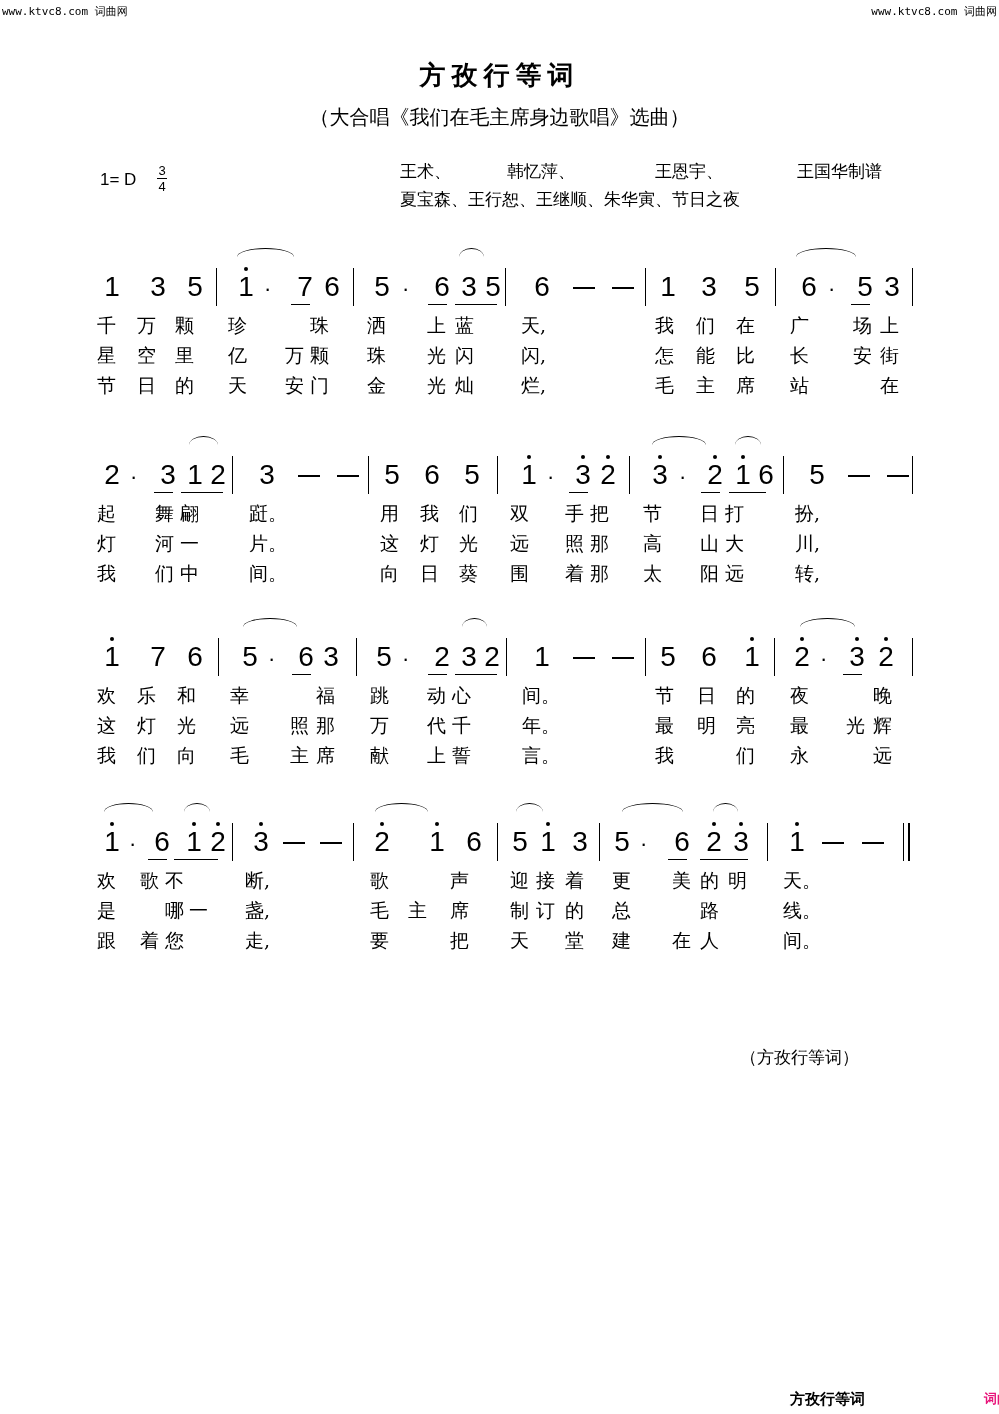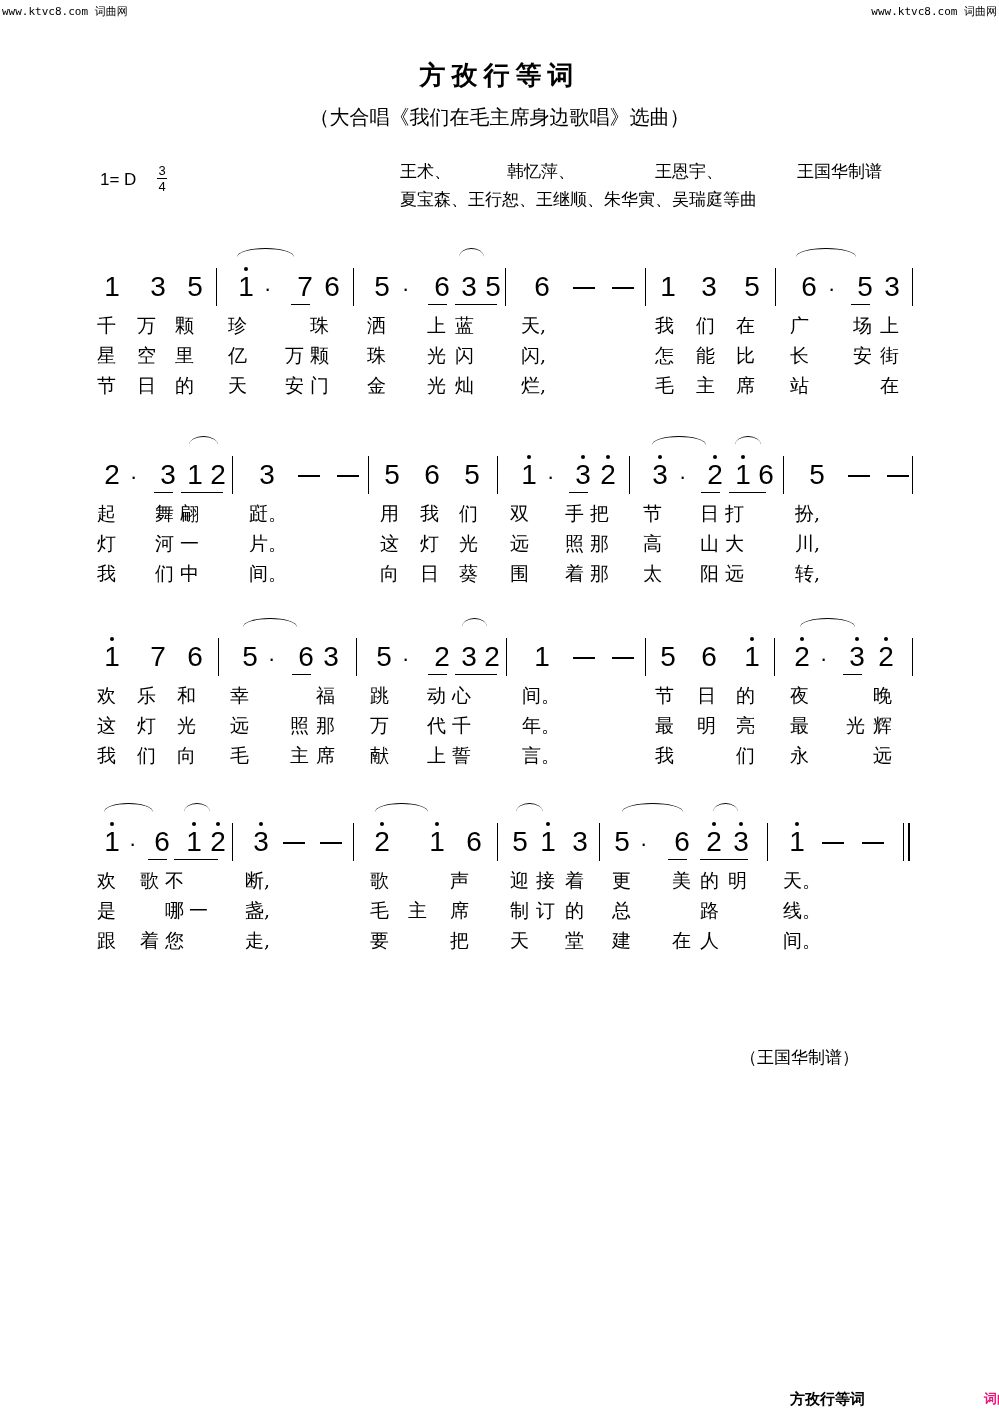--- a/index.html
+++ b/index.html
@@ -39,21 +39,21 @@
 <div class="frac">
   <div>3</div>
   <div class="bar"></div>
   <div>4</div>
 </div>
 
 <div class="abs credit" style="left:400px; top:160px;">王术、</div>
 <div class="abs credit" style="left:507px; top:160px;">韩忆萍、</div>
 <div class="abs credit" style="left:655px; top:160px;">王恩宇、</div>
 <div class="abs credit" style="left:797px; top:160px;">王国华制谱</div>
-<div class="abs credit" style="left:400px; top:188px;">夏宝森、王行恕、王继顺、朱华寅、吴瑞庭等曲</div>
+<div class="abs credit" style="left:400px; top:188px;">夏宝森、王行恕、王继顺、朱华寅、节日之夜</div>
 
 <div id="score">
     <div class="note" style="left: 100px; top: 272px;">1</div>
     <div class="note" style="left: 146px; top: 272px;">3</div>
     <div class="note" style="left: 183px; top: 272px;">5</div>
     <div class="note dot-hi" style="left: 234px; top: 272px;">1</div>
     <div class="aug" style="left: 264px; top: 274px;">·</div>
     <div class="note" style="left: 293px; top: 272px;">7</div>
     <div class="note" style="left: 320px; top: 272px;">6</div>
     <div class="note" style="left: 370px; top: 272px;">5</div>
@@ -361,15 +361,15 @@
     <div class="lyr" style="left: 370px; top: 929px;">要</div>
     <div class="lyr" style="left: 450px; top: 929px;">把</div>
     <div class="lyr" style="left: 510px; top: 929px;">天</div>
     <div class="lyr" style="left: 565px; top: 929px;">堂</div>
     <div class="lyr" style="left: 612px; top: 929px;">建</div>
     <div class="lyr" style="left: 672px; top: 929px;">在</div>
     <div class="lyr" style="left: 700px; top: 929px;">人</div>
     <div class="lyr" style="left: 783px; top: 929px;">间。</div>
   </div>
 
-<div class="abs footer-credit">（王国华制谱）</div>
+<div class="abs footer-credit">（方孜行等词）</div>
 <div class="abs src">方孜行等词</div>
 <div class="abs src-brand" id="brand" style="color: rgb(232, 21, 122);">词曲网</div>
 
 </body></html>

